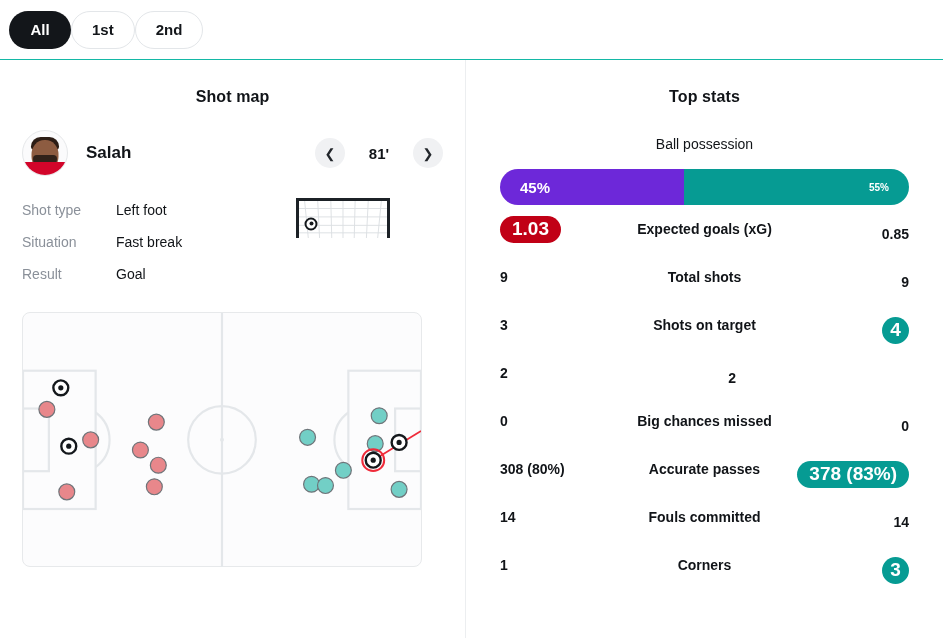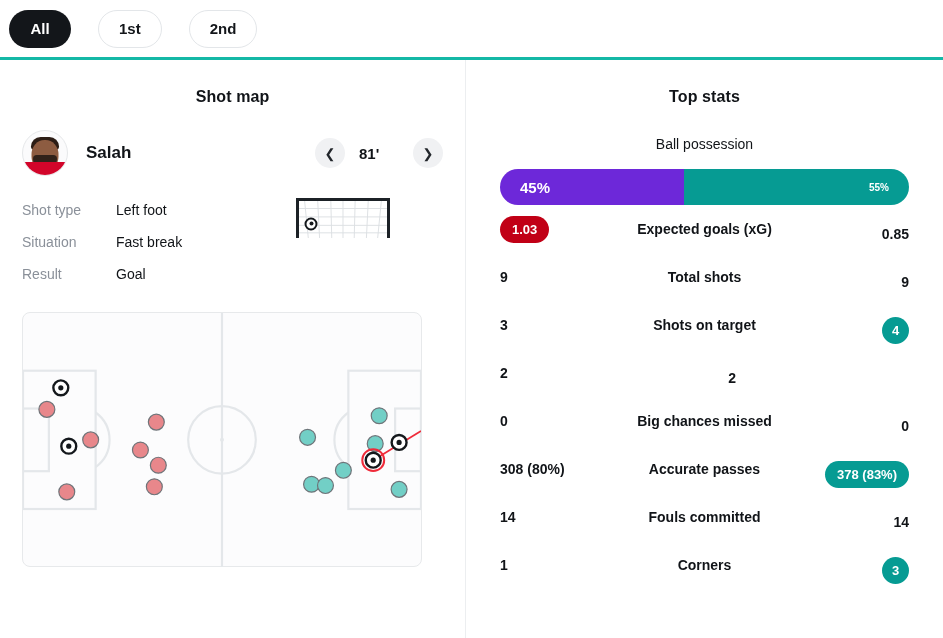--- a/index.html
+++ b/index.html
@@ -8,24 +8,24 @@
     background: #ffffff;
     font-family: "Liberation Sans", sans-serif;
     overflow: hidden;
     color: #111418;
   }
 
   
   .tabbar {
     display: flex;
     align-items: center;
-    gap: 27px;
+    gap: 0;
     padding: 9px 0 9px 9px;
     height: 60px;
-    border-bottom: 3px solid #14b8a6;
+    border-bottom: 1px solid #14b8a6;
   }
   .pill {
     height: 38px;
     min-width: 62px;
     padding: 0 20px;
     border-radius: 19px;
     display: flex;
     align-items: center;
     justify-content: center;
     font-size: 15px;
@@ -109,21 +109,21 @@
     display: flex; align-items: center; justify-content: center;
     cursor: pointer;
     font-size: 13px;
     color: #22262b;
     line-height: 1;
   }
   .minute {
     font-size: 15px;
     font-weight: 700;
     min-width: 40px;
-    text-align: left;
+    text-align: center;
   }
 
   
   .detail-wrap {
     display: flex;
     padding: 16px 22px 0 22px;
   }
   .detail-table { width: 268px; }
   .detail-row {
     display: flex;
@@ -225,21 +225,21 @@
     text-align: center;
     font-weight: 700;
     color: #111418;
   }
   .badge {
     display: inline-flex;
     align-items: center;
     justify-content: center;
     color: #ffffff;
     font-weight: 700;
-    font-size: 13px;
+    font-size: 19px;
   }
   .badge.circle { width: 27px; height: 27px; border-radius: 50%; }
   .badge.rect   { height: 27px; border-radius: 14px; padding: 0 12px; }
   .badge.red    { background: #c10016; }
   .badge.teal   { background: #069b93; }
 </style>
 </head>
 <body>
 
 <div class="tabbar">

